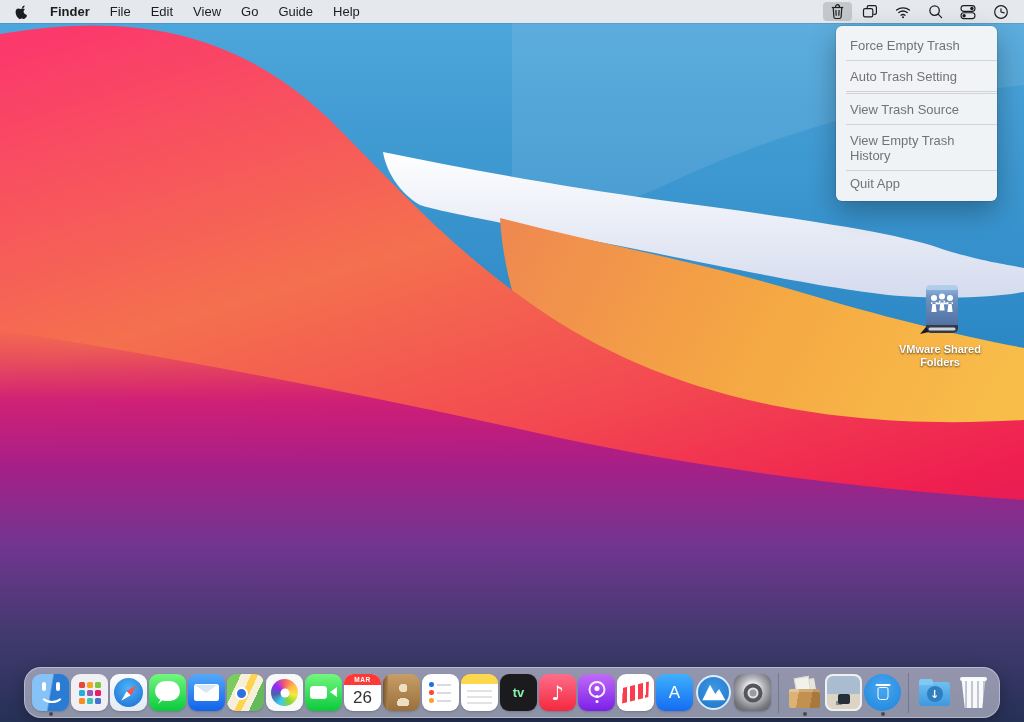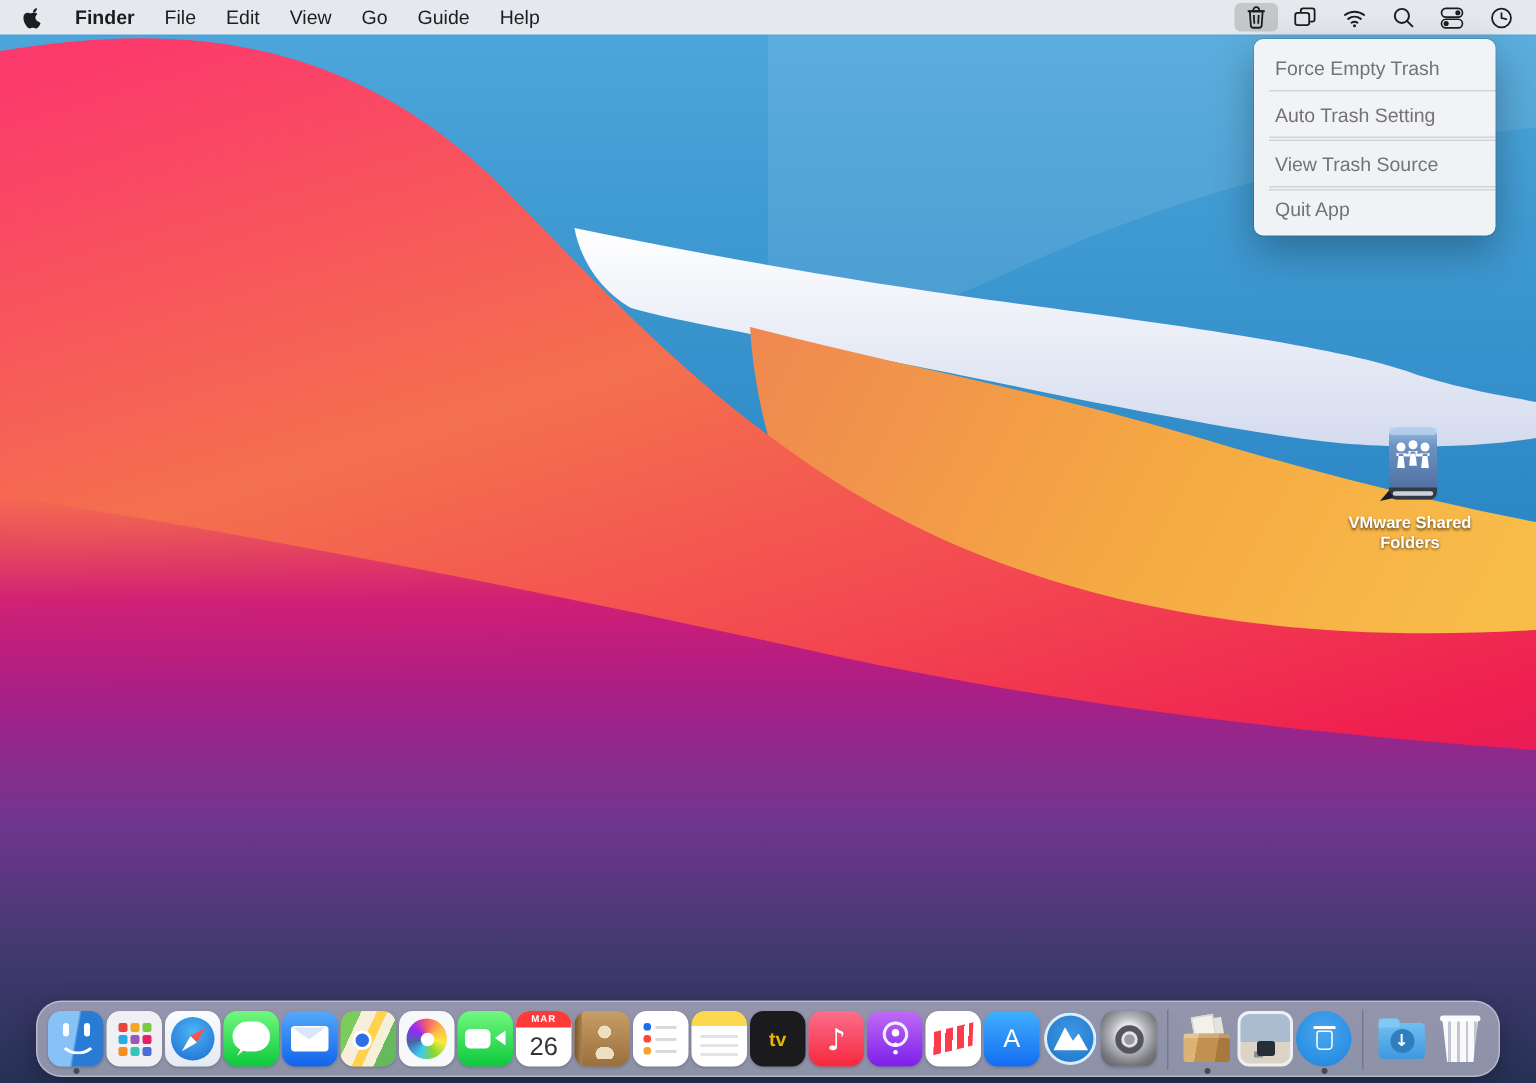--- a/index.html
+++ b/index.html
@@ -120,21 +120,21 @@
   .di-reminders{background:#fff;}
   .di-reminders::before{content:"";position:absolute;left:7px;top:8px;width:4.5px;height:4.5px;
     border-radius:50%;background:#1f6ff2;box-shadow:0 8px 0 #fb453f,0 16px 0 #f7a32b;}
   .di-reminders::after{content:"";position:absolute;left:15px;top:10px;width:14px;height:1.5px;
     background:#d9d9de;box-shadow:0 8px 0 #d9d9de,0 16px 0 #d9d9de;}
 
   .di-notes{background:linear-gradient(#fbd84d 0 10px,#fff 10px);}
   .di-notes::before{content:"";position:absolute;left:6px;top:16px;width:25px;height:1.5px;
     background:#e3e3e6;box-shadow:0 6px 0 #e3e3e6,0 12px 0 #e3e3e6;}
 
-  .di-tv{background:#1b1b1d;color:#eab308;display:flex;align-items:center;justify-content:center;
+  .di-tv{background:#1b1b1d;color:#86efac;display:flex;align-items:center;justify-content:center;
     font:700 13px "Liberation Sans",sans-serif;}
 
   .di-music{background:linear-gradient(#fd6e8b,#f5283e);color:#fff;display:flex;
     align-items:center;justify-content:center;font:400 20px "DejaVu Sans",sans-serif;}
 
   .di-podcasts{background:linear-gradient(#c06bf7,#7c1fe8);}
   .di-podcasts::before{content:"";position:absolute;left:50%;top:7px;width:13px;height:13px;
     transform:translateX(-50%);border:2px solid rgba(255,255,255,.9);border-radius:50%;}
   .di-podcasts::after{content:"";position:absolute;left:50%;top:12px;width:5px;height:5px;
     transform:translateX(-50%);border-radius:50%;background:#fff;
@@ -315,20 +315,21 @@
 </div>
 
 <div class="trash-menu">
   <div class="tm-item">Force Empty Trash</div>
   <div class="tm-sep"></div>
   <div class="tm-item">Auto Trash Setting</div>
   <div class="tm-sep"></div>
   <div class="tm-sep"></div>
   <div class="tm-item">View Trash Source</div>
   <div class="tm-sep"></div>
+  <div class="tm-item">View Empty Trash History</div>
   <div class="tm-sep"></div>
   <div class="tm-item short">Quit App</div>
 </div>
 
 <div class="desktop-icon">
   <svg width="56" height="58" viewBox="0 0 56 58">
     <defs>
       <linearGradient id="bookG" x1="0" y1="0" x2="0" y2="1">
         <stop offset="0" stop-color="#9cbfe6"></stop>
           <stop offset="0.25" stop-color="#6d93c2"></stop>

